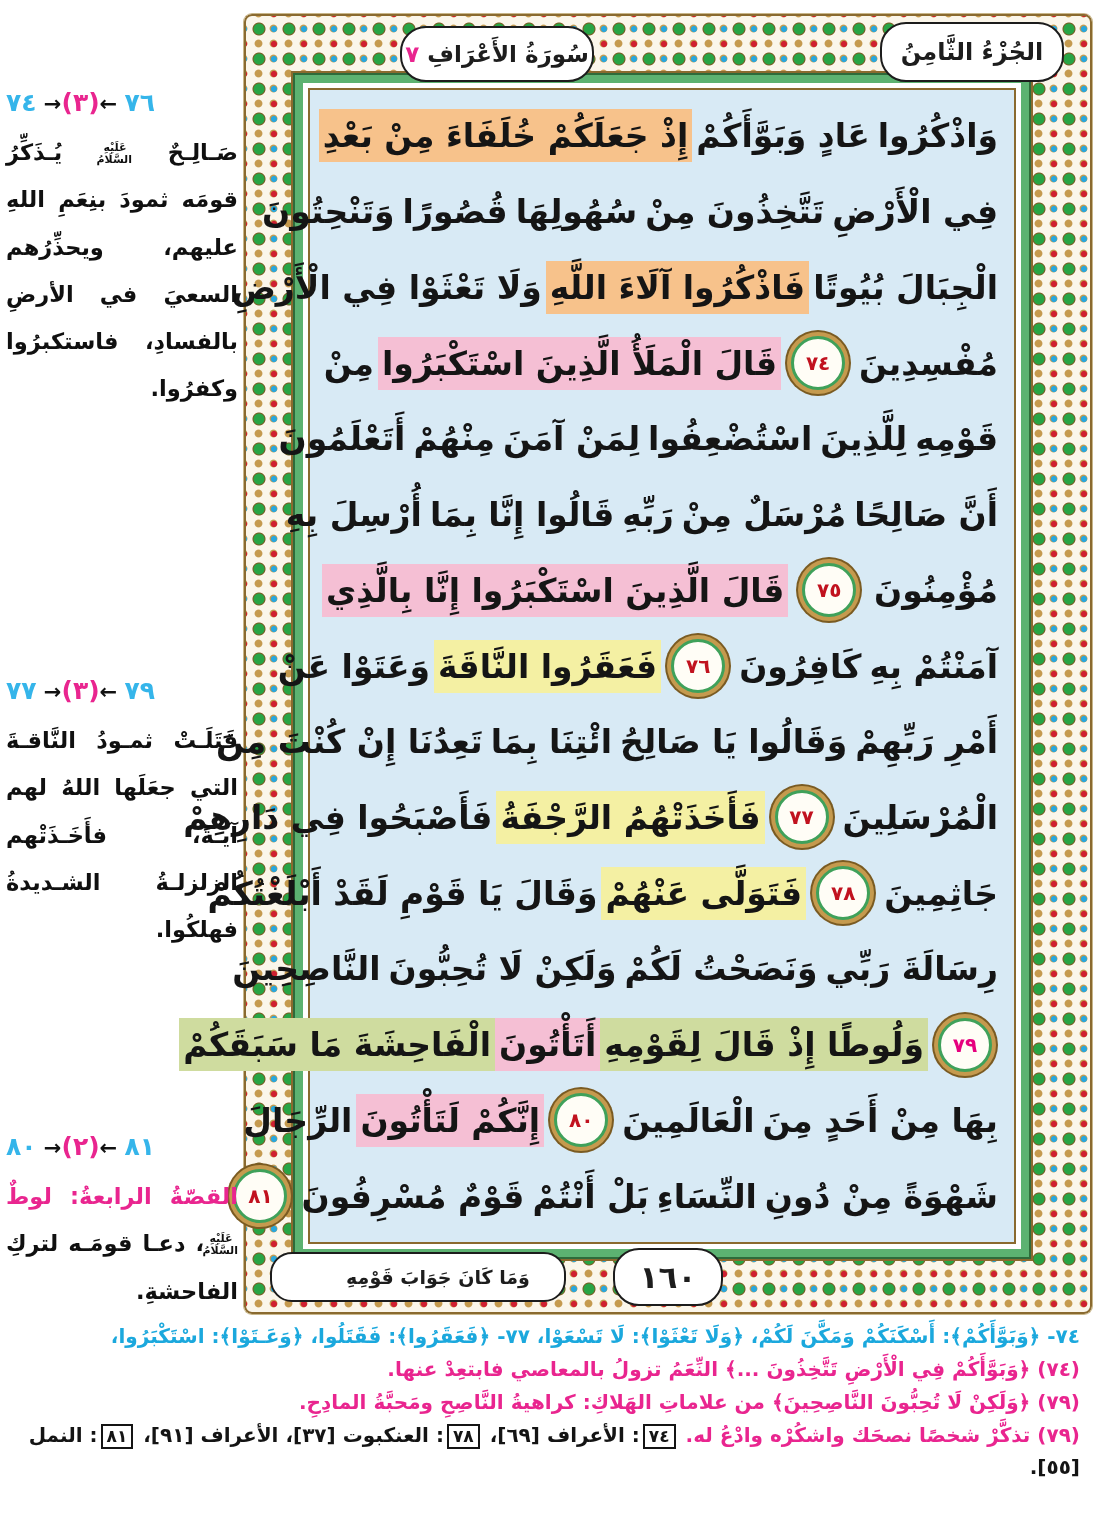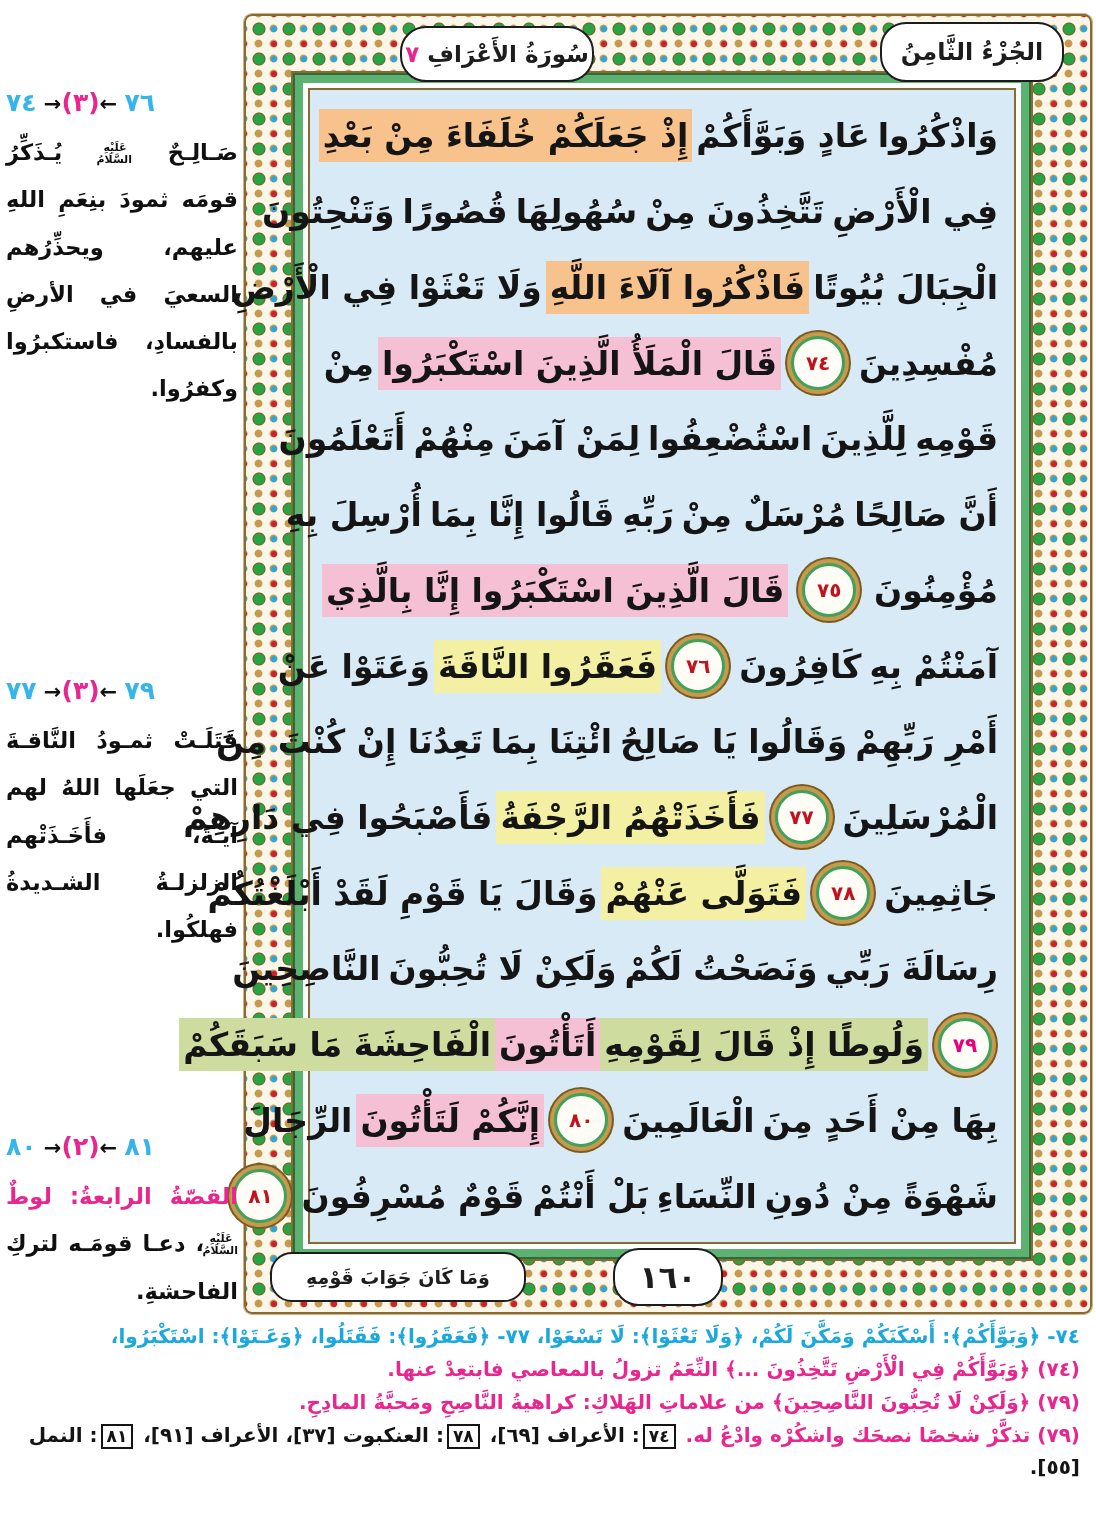--- a/index.html
+++ b/index.html
@@ -50,21 +50,21 @@
   .verse-magenta{color:var(--verse-magenta,#e6007e);}
   
   .cartouche{
     position:absolute;background:#ffffff;border:2.5px solid #1c1c1c;border-radius:26px;
     display:flex;align-items:center;justify-content:center;
     font-weight:bold;color:#1d1d1d;z-index:3;white-space:nowrap;
   }
   .cart-surah{left:156px;top:12px;width:190px;height:52px;font-size:23px;direction:rtl;gap:8px;}
   .cart-juz{right:28px;top:8px;width:180px;height:56px;font-size:24px;align-items:center;}
   .cart-pageno{left:50%;transform:translateX(-50%);bottom:8px;width:106px;height:54px;font-size:31px;letter-spacing:2px;}
-  .cart-catch{left:26px;bottom:12px;width:252px;height:46px;font-size:19px;border-radius:22px;}
+  .cart-catch{left:26px;bottom:12px;width:252px;height:46px;font-size:19px;border-radius:22px;padding-left:40px;}
   .surah-num{color:var(--margin-pink,#e9258f);}
   
   .note{position:absolute;left:6px;width:232px;direction:rtl;}
   .note-1{top:88px;} .note-2{top:676px;} .note-3{top:1132px;}
   .note-header{
     direction:ltr;text-align:left;font-size:25px;font-weight:bold;
     color:var(--margin-blue,#35b5ea);margin-bottom:12px;letter-spacing:1px;
   }
   .note-header .cnt{color:var(--margin-pink,#e9258f);}
   .note-header .arr{color:#111;font-size:21px;}

